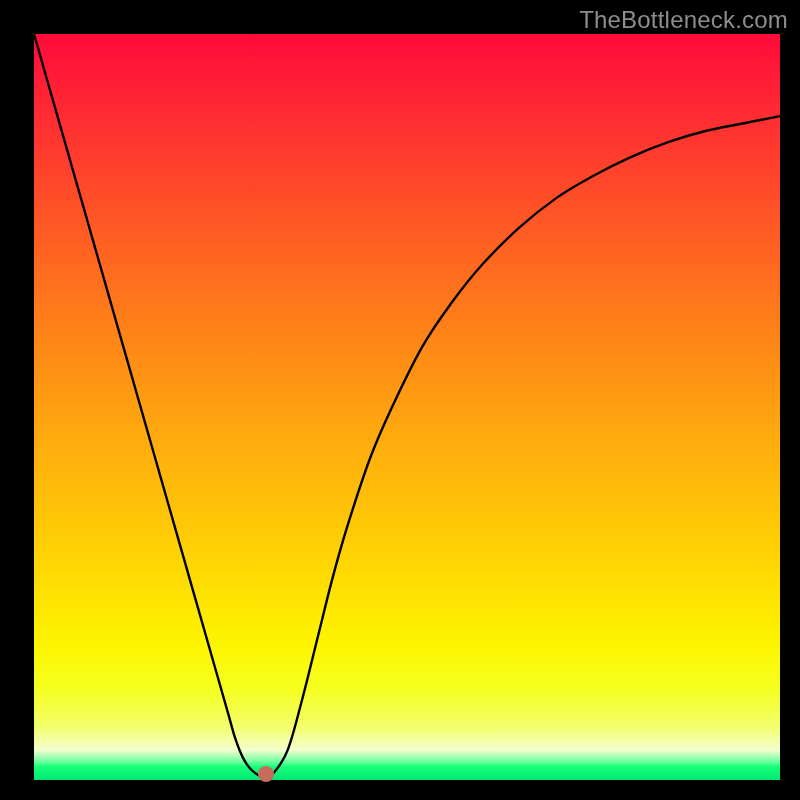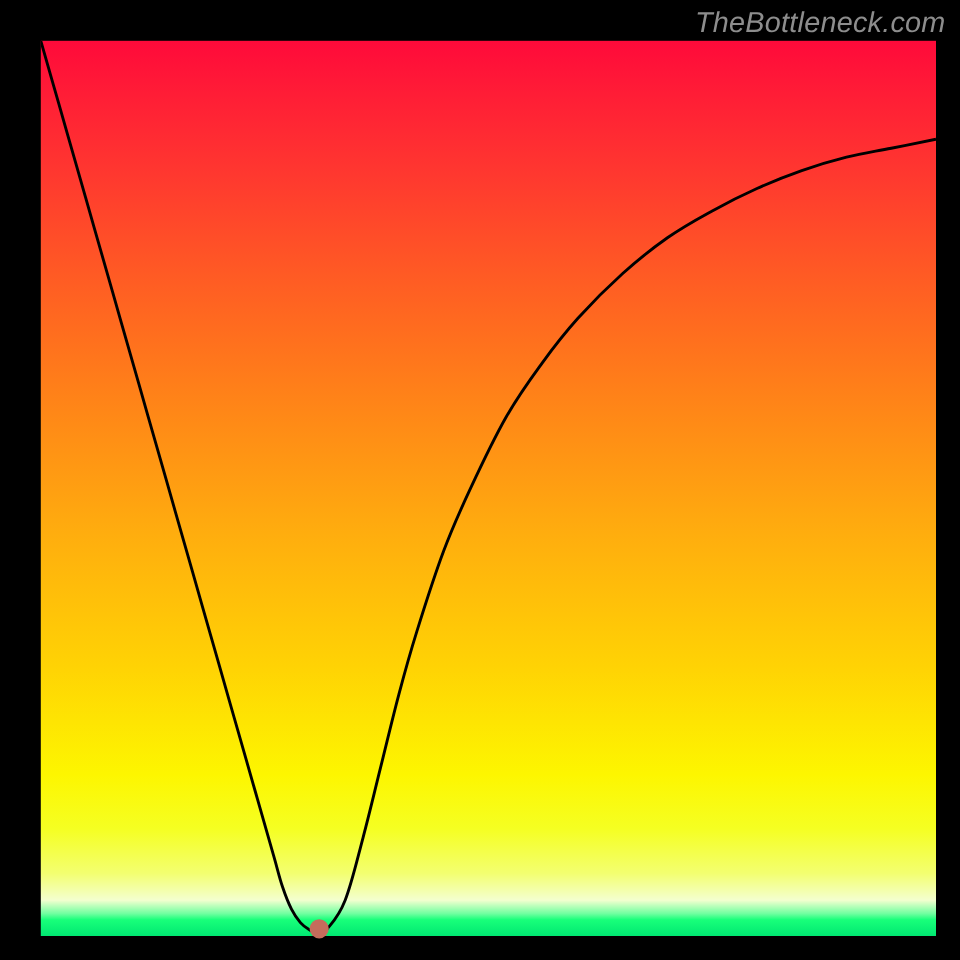--- a/index.html
+++ b/index.html
@@ -58,21 +58,20 @@
   }
   .watermark {
     position: absolute;
     top: 6px;
     right: 12px;
     color: #8d8d8d;
     font-size: 24px;
     font-weight: 500;
     letter-spacing: 0.2px;
     user-select: none;
-    font-style: italic;
   }
 </style>
 </head>
 <body>
 
 <div class="frame">
   <div class="plot-area">
     <svg class="curve" viewBox="0 0 746 746" preserveAspectRatio="none">
 
       <path id="curve-path" d="M 0.00 0.00 C 2.69 9.40, 9.55 33.42, 14.92 52.22 C 20.29 71.02, 24.47 85.64, 29.84 104.44 C 35.21 123.24, 39.39 137.86, 44.76 156.66 C 50.13 175.46, 54.31 190.08, 59.68 208.88 C 65.05 227.68, 69.23 242.30, 74.60 261.10 C 79.97 279.90, 84.15 294.52, 89.52 313.32 C 94.89 332.12, 99.07 346.74, 104.44 365.54 C 109.81 384.34, 113.99 398.96, 119.36 417.76 C 124.73 436.56, 128.91 451.18, 134.28 469.98 C 139.65 488.78, 143.83 503.40, 149.20 522.20 C 154.57 541.00, 158.75 555.62, 164.12 574.42 C 169.49 593.22, 173.67 607.84, 179.04 626.64 C 184.41 645.44, 189.93 664.76, 193.96 678.86 C 197.99 692.96, 198.73 696.91, 201.42 704.97 C 204.11 713.03, 206.19 718.25, 208.88 723.62 C 211.57 728.99, 213.65 731.72, 216.34 734.81 C 219.03 737.90, 221.11 739.17, 223.80 740.78 C 226.49 742.39, 228.57 743.90, 231.26 743.76 C 233.95 743.63, 234.69 745.00, 238.72 740.03 C 242.75 735.06, 248.27 729.86, 253.64 716.16 C 259.01 702.46, 263.19 684.08, 268.56 663.94 C 273.93 643.80, 278.11 625.74, 283.48 604.26 C 288.85 582.78, 293.03 564.72, 298.40 544.58 C 303.77 524.44, 306.61 513.84, 313.32 492.36 C 320.03 470.88, 327.64 446.70, 335.70 425.22 C 343.76 403.74, 348.68 393.14, 358.08 373.00 C 367.48 352.86, 377.18 332.12, 387.92 313.32 C 398.66 294.52, 407.02 283.33, 417.76 268.56 C 428.50 253.79, 435.51 244.69, 447.60 231.26 C 459.69 217.83, 471.47 206.05, 484.90 193.96 C 498.33 181.87, 508.77 173.52, 522.20 164.12 C 535.63 154.72, 546.07 149.13, 559.50 141.74 C 572.93 134.35, 583.37 129.13, 596.80 123.09 C 610.23 117.05, 620.67 112.87, 634.10 108.17 C 647.53 103.47, 657.97 100.34, 671.40 96.98 C 684.83 93.62, 695.27 92.21, 708.70 89.52 C 722.13 86.83, 739.29 83.40, 746.00 82.06" stroke="#000" stroke-width="2.4" fill="none" stroke-linejoin="round"></path>

